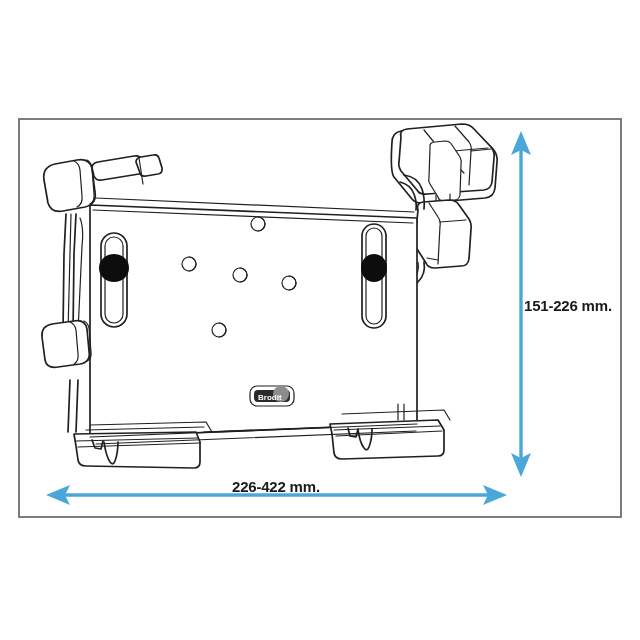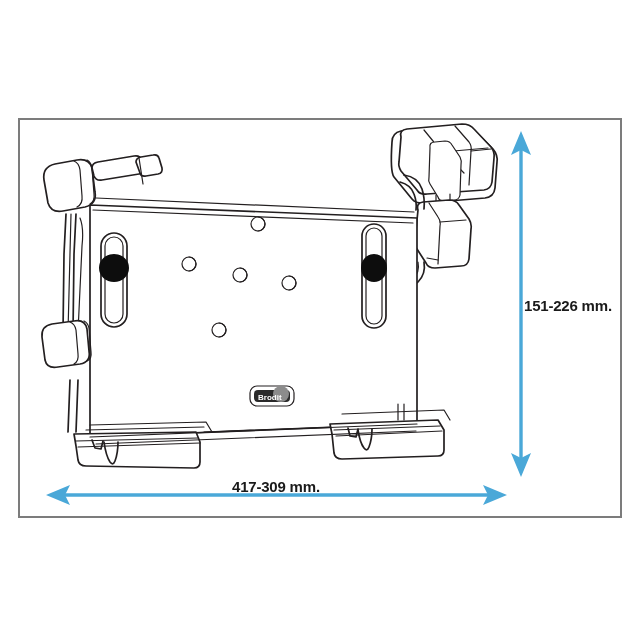--- a/index.html
+++ b/index.html
@@ -207,15 +207,15 @@
     <g>
       <line class="arwline" x1="62" y1="495" x2="492" y2="495"></line>
       <polygon class="arw" points="46,495 70,485 65,495 70,505"></polygon>
       <polygon class="arw" points="507,495 483,485 488,495 483,505"></polygon>
     </g>
 
   </svg>
 
   <div class="dim-label dim-v">151-226 mm.</div>
 
-  <div class="dim-label dim-h">417-309 mm.</div>
+  <div class="dim-label dim-h">226-422 mm.</div>
 
 </div>
 
 </body></html>

